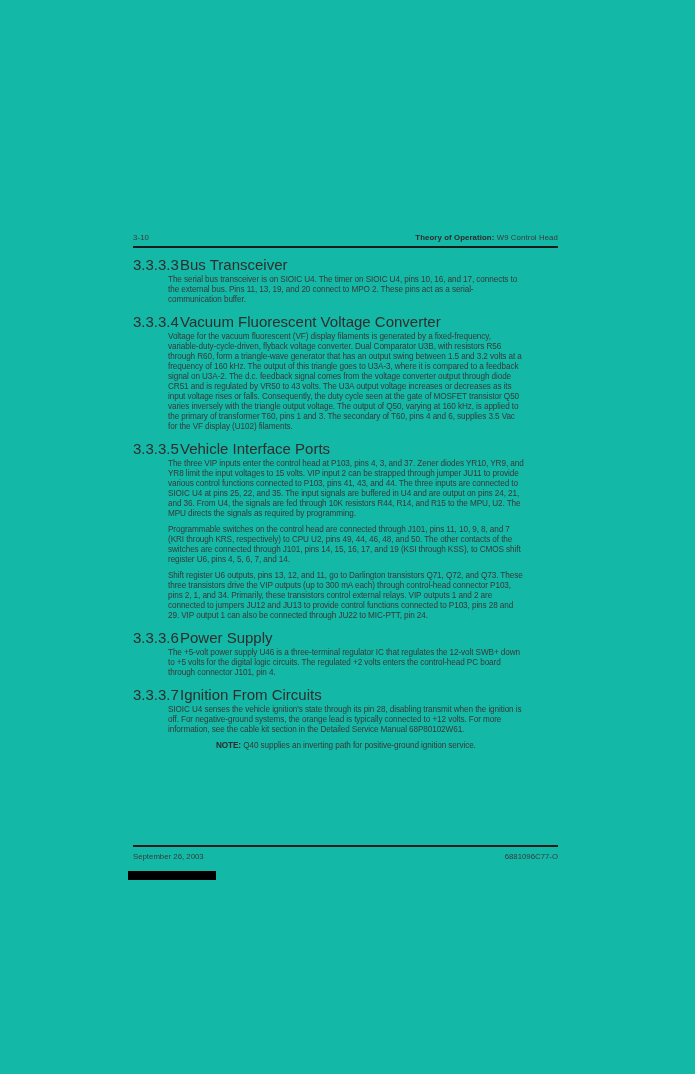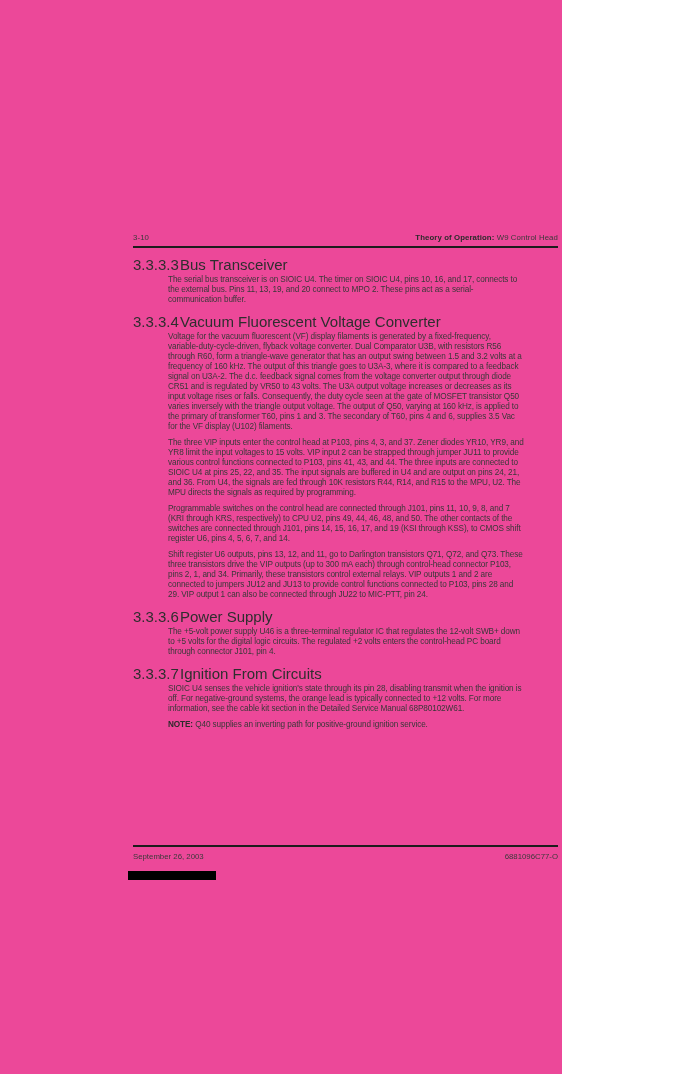--- a/index.html
+++ b/index.html
@@ -3,22 +3,22 @@
 <meta charset="utf-8">
 <style>
   html, body { margin: 0; padding: 0; }
   body {
     width: 695px; height: 1074px;
     background: #ffffff;
     font-family: "Liberation Sans", sans-serif;
   }
   .page {
     position: relative;
-    width: 562px; height: 1074px;
-    background: #ec4899;
+    width: 695px; height: 1074px;
+    background: #14b8a6;
     overflow: hidden;
   }
   .content {
     position: absolute;
     left: 133px; top: 233px;
     width: 425px;
   }
   .hdr-row {
     display: flex;
     justify-content: space-between;
@@ -47,21 +47,21 @@
   }
   .para {
     margin: 0 0 6px 35px;
     width: 410px;
     font-size: 8.2px;
     line-height: 10px;
     letter-spacing: -0.1px;
     color: #383838;
     white-space: pre-line;
   }
-  .para .note-label { font-weight: bold; color: #2b2b2b; }
+  .para .note-label { font-weight: bold; color: #2b2b2b; margin-left: 48px; }
   .footer {
     position: absolute;
     left: 133px; top: 845px;
     width: 425px;
   }
   .footer .rule { margin-top: 0; }
   .ftr-row {
     display: flex;
     justify-content: space-between;
     margin-top: 5px;
@@ -105,20 +105,24 @@
 variable-duty-cycle-driven, flyback voltage converter. Dual Comparator U3B, with resistors R56
 through R60, form a triangle-wave generator that has an output swing between 1.5 and 3.2 volts at a
 frequency of 160 kHz. The output of this triangle goes to U3A-3, where it is compared to a feedback
 signal on U3A-2. The d.c. feedback signal comes from the voltage converter output through diode
 CR51 and is regulated by VR50 to 43 volts. The U3A output voltage increases or decreases as its
 input voltage rises or falls. Consequently, the duty cycle seen at the gate of MOSFET transistor Q50
 varies inversely with the triangle output voltage. The output of Q50, varying at 160 kHz, is applied to
 the primary of transformer T60, pins 1 and 3. The secondary of T60, pins 4 and 6, supplies 3.5 Vac
 for the VF display (U102) filaments.</p>
 
+    <div class="sec-heading">
+      <span class="sec-num">3.3.3.5</span>
+      <span class="sec-title">Vehicle Interface Ports</span>
+    </div>
     <p class="para">The three VIP inputs enter the control head at P103, pins 4, 3, and 37. Zener diodes YR10, YR9, and
 YR8 limit the input voltages to 15 volts. VIP input 2 can be strapped through jumper JU11 to provide
 various control functions connected to P103, pins 41, 43, and 44. The three inputs are connected to
 SIOIC U4 at pins 25, 22, and 35. The input signals are buffered in U4 and are output on pins 24, 21,
 and 36. From U4, the signals are fed through 10K resistors R44, R14, and R15 to the MPU, U2. The
 MPU directs the signals as required by programming.</p>
     <p class="para">Programmable switches on the control head are connected through J101, pins 11, 10, 9, 8, and 7
 (KRI through KRS, respectively) to CPU U2, pins 49, 44, 46, 48, and 50. The other contacts of the
 switches are connected through J101, pins 14, 15, 16, 17, and 19 (KSI through KSS), to CMOS shift
 register U6, pins 4, 5, 6, 7, and 14.</p>

